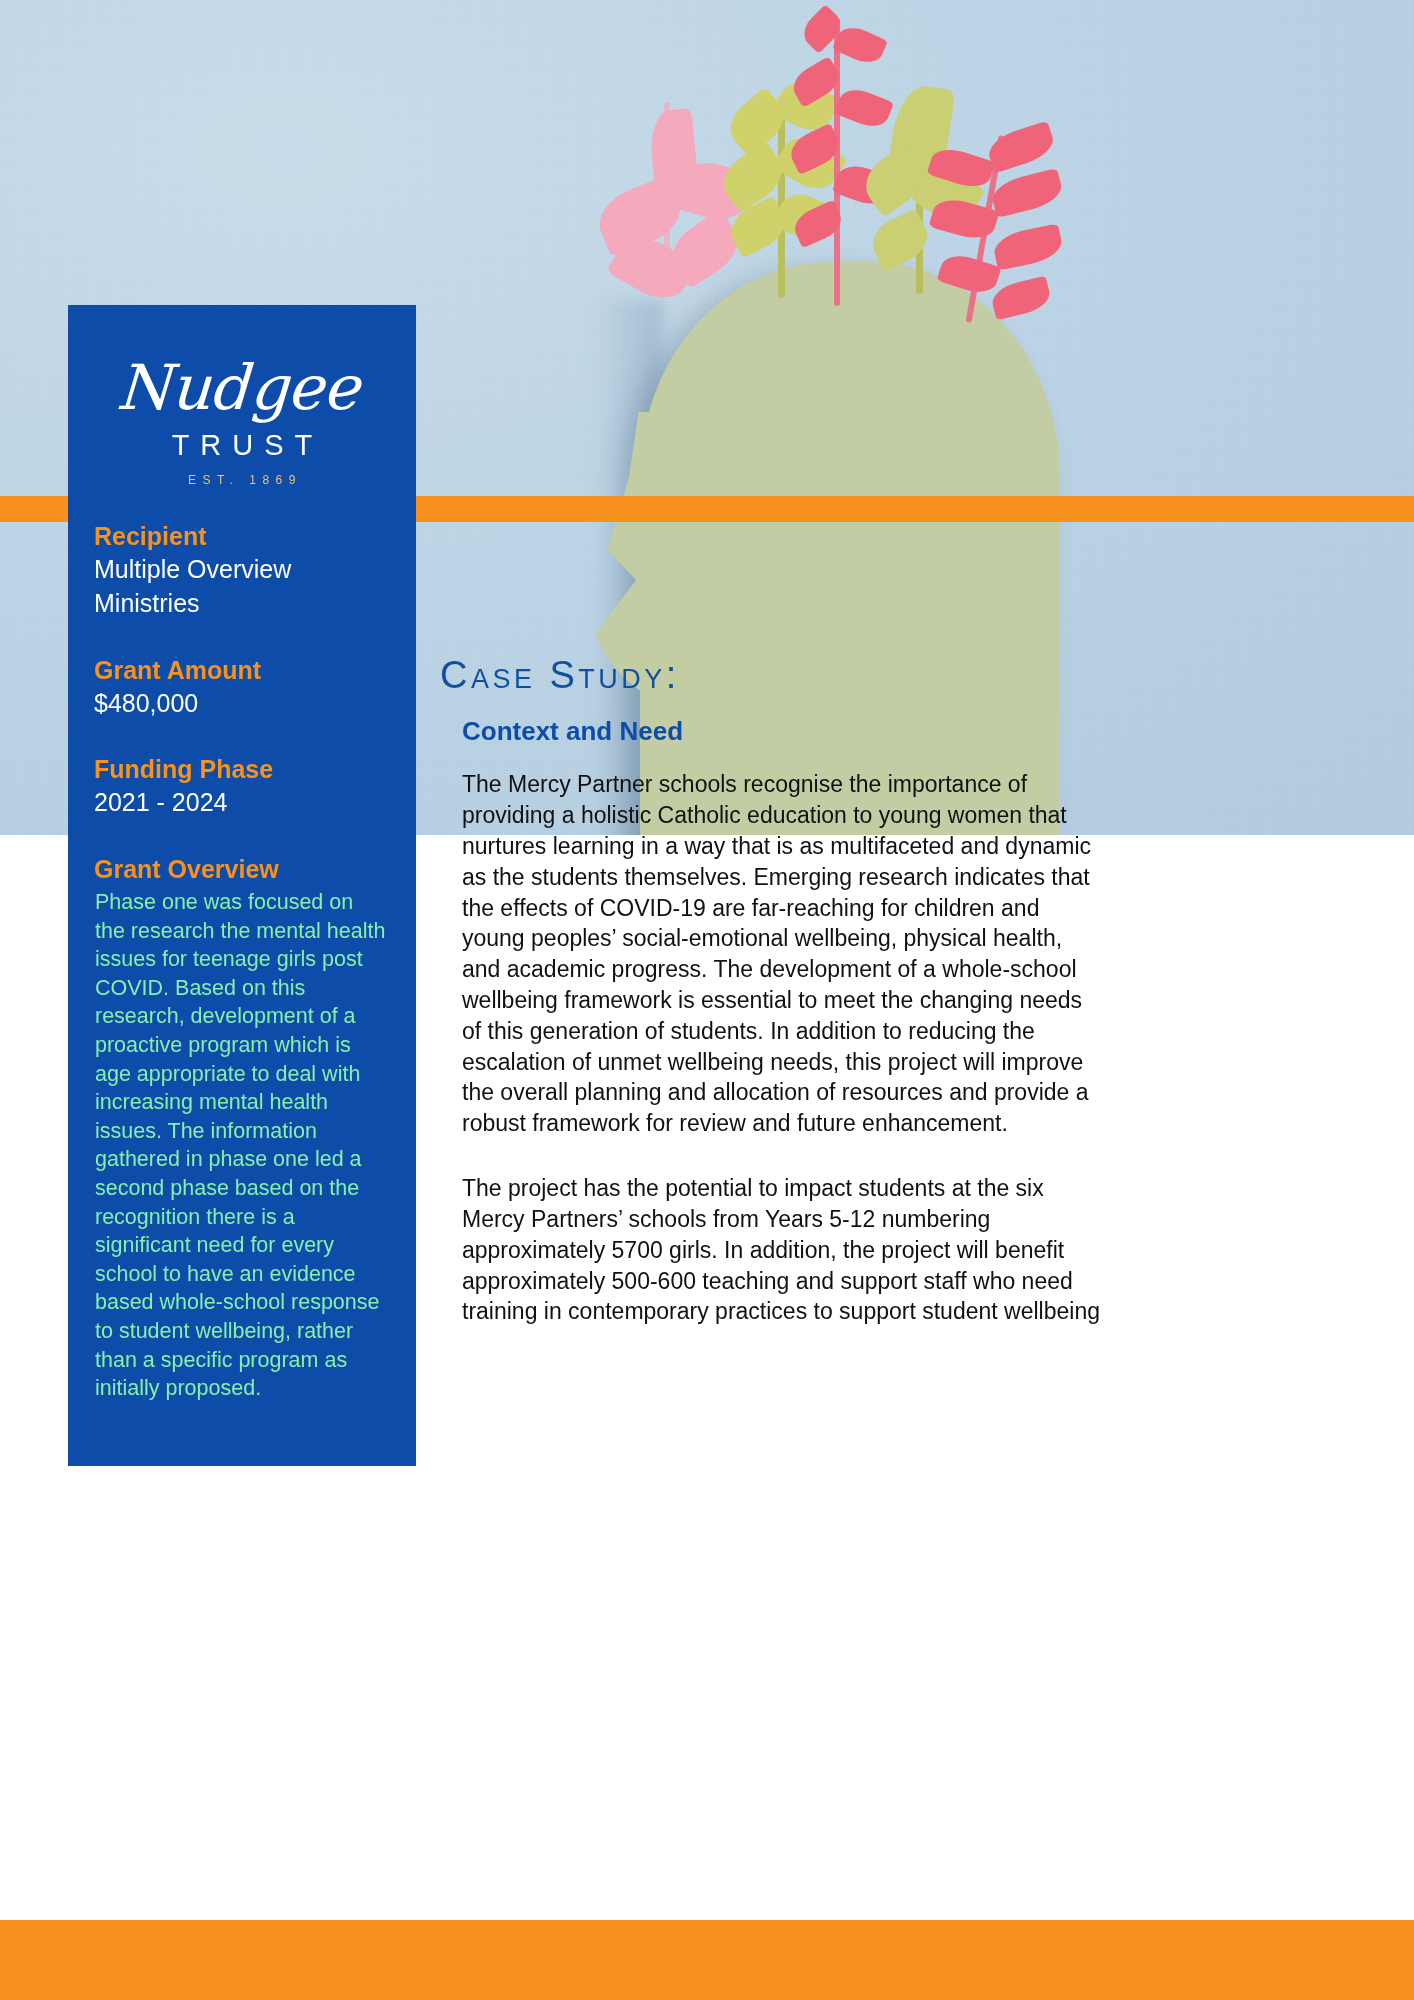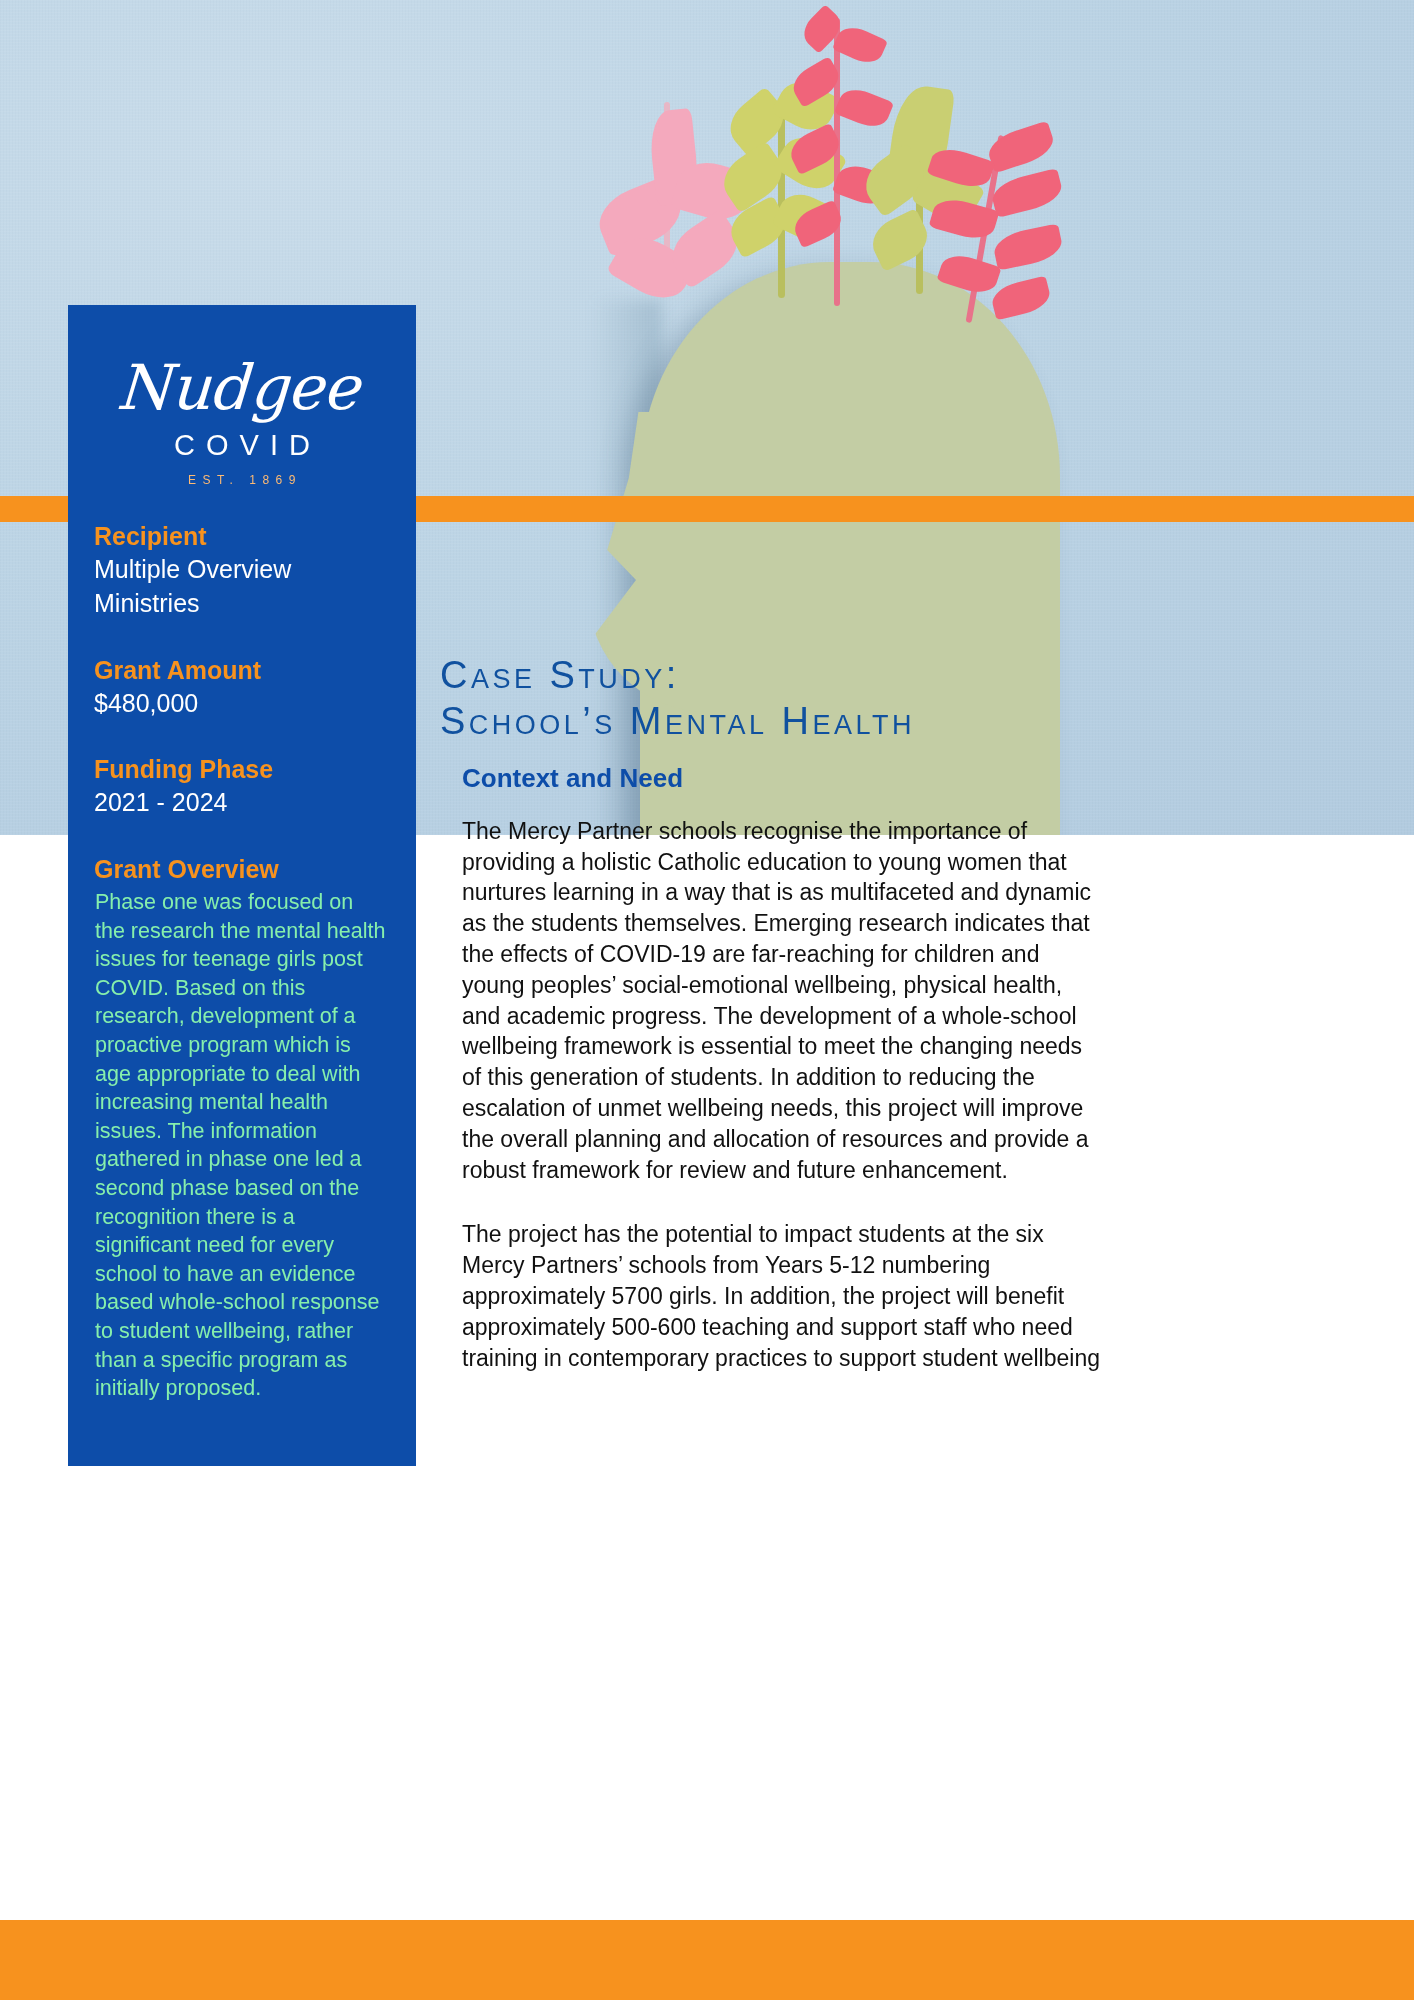--- a/index.html
+++ b/index.html
@@ -293,21 +293,21 @@
     </div>
   </div>
 
   <div class="orange-rule-top"></div>
   <div class="orange-rule-bottom"></div>
 
   <div class="sidebar">
 
     <div class="logo">
       <div class="logo-script">Nudgee</div>
-      <div class="logo-trust">COVID</div>
+      <div class="logo-trust">TRUST</div>
       <div class="logo-est">EST. 1869</div>
     </div>
 
     <div class="sb-block">
       <p class="sb-label">Recipient</p>
       <p class="sb-value">Multiple Overview Ministries</p>
     </div>
 
     <div class="sb-block">
       <p class="sb-label">Grant Amount</p>
@@ -322,21 +322,20 @@
     <div class="sb-block">
       <p class="sb-overview-label">Grant Overview</p>
       <p class="sb-overview-text">Phase one was focused on the research the mental health issues for teenage girls post COVID. Based on this research, development of a proactive program which is age appropriate to deal with increasing mental health issues. The information gathered in phase one led a second phase based on the recognition there is a significant need for every school to have an evidence based whole-school response to student wellbeing, rather than a specific program as initially proposed.</p>
     </div>
 
   </div>
 
   <div class="main">
     <h1 class="case-title">
       <span>Case Study:</span>
-      <span class="ln2">School’s Mental Health</span>
     </h1>
 
     <h2 class="ctx-heading">Context and Need</h2>
 
     <p class="body-para">The Mercy Partner schools recognise the importance of providing a holistic Catholic education to young women that nurtures learning in a way that is as multifaceted and dynamic as the students themselves. Emerging research indicates that the effects of COVID-19 are far-reaching for children and young peoples’ social-emotional wellbeing, physical health, and academic progress. The development of a whole-school wellbeing framework is essential to meet the changing needs of this generation of students. In addition to reducing the escalation of unmet wellbeing needs, this project will improve the overall planning and allocation of resources and provide a robust framework for review and future enhancement.</p>
     <p class="body-para">The project has the potential to impact students at the six Mercy Partners’ schools from Years 5-12 numbering approximately 5700 girls. In addition, the project will benefit approximately 500-600 teaching and support staff who need training in contemporary practices to support student wellbeing</p>
   </div>
 
 </div>
 

